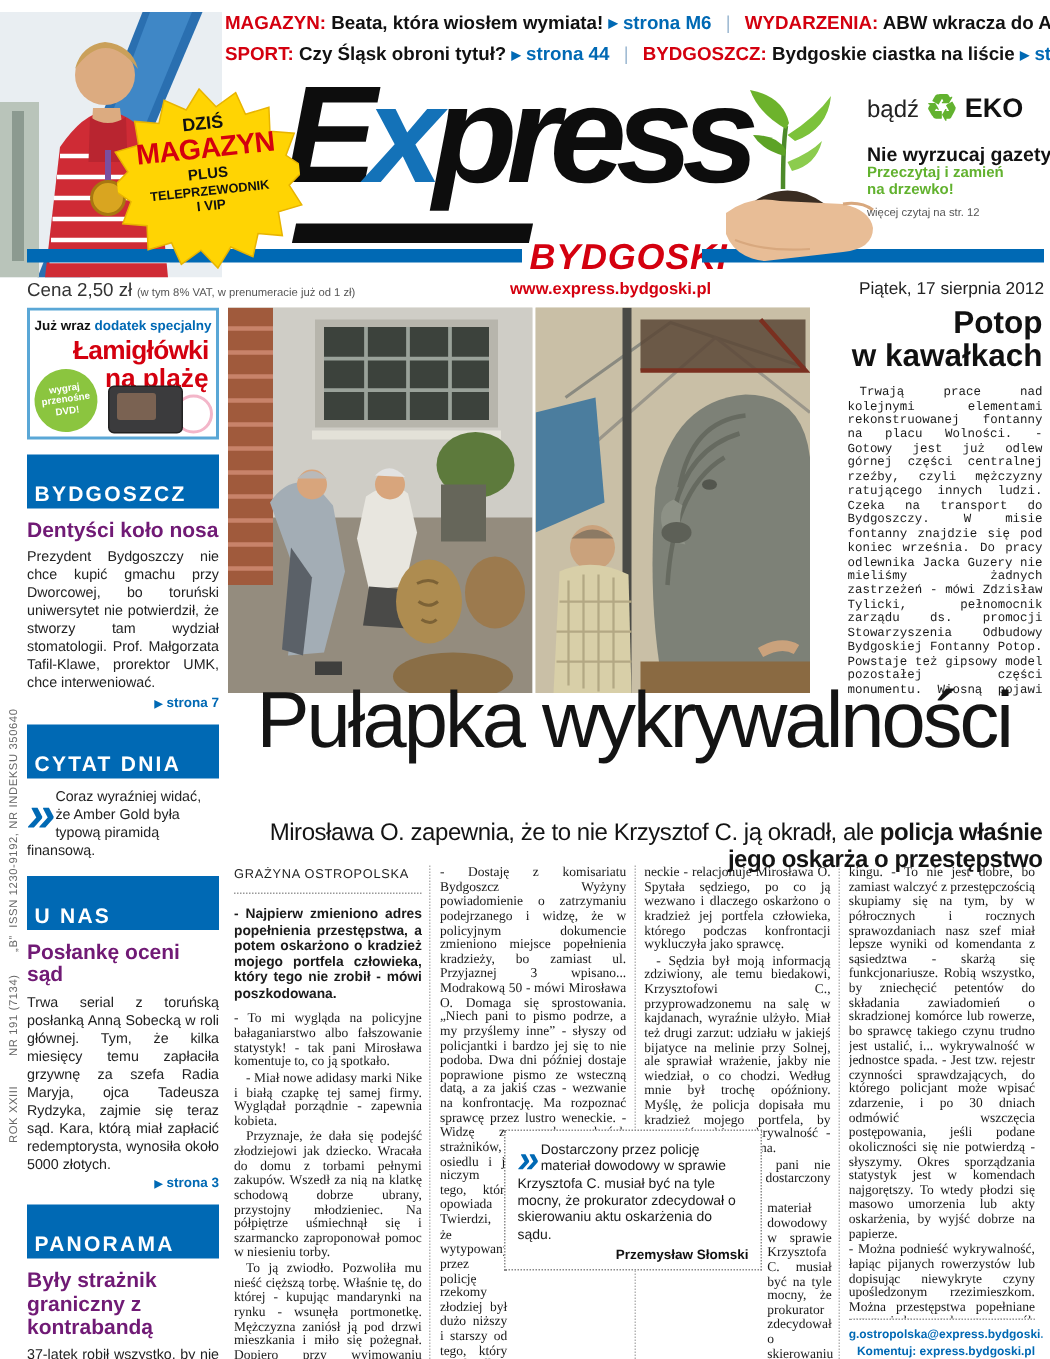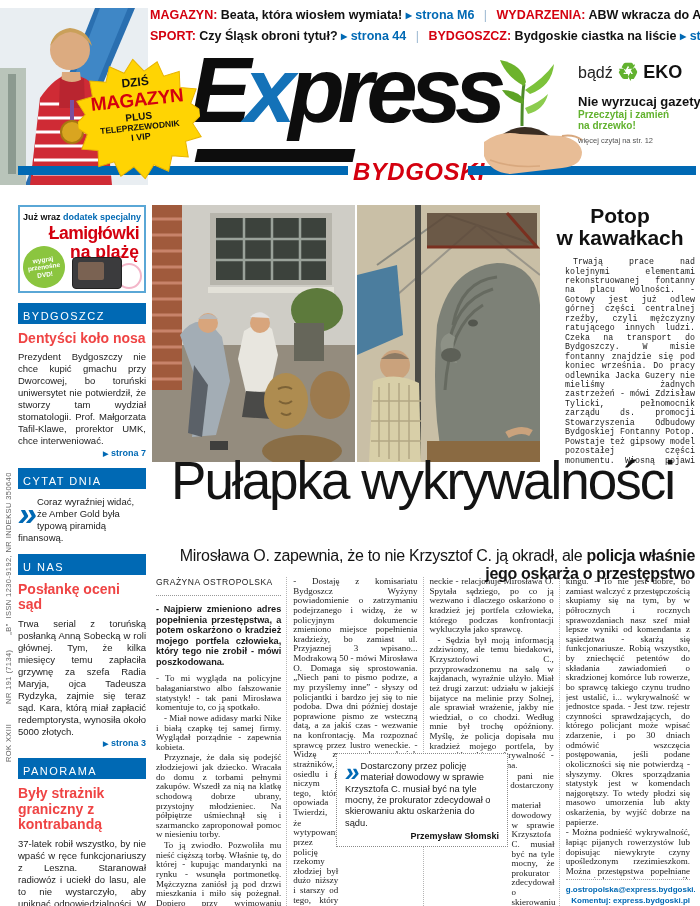--- a/index.html
+++ b/index.html
@@ -60,38 +60,38 @@
   .promo-pre { margin-top:5px; text-align:center; font-size:9px; font-weight:900; color:#111; }
   .promo-pre .blue { color:#0069b4; }
   .promo-t1 { text-align:right; padding-right:5px; font-size:17.5px; font-weight:900; color:#d4000f; margin-top:1px; letter-spacing:-0.5px; }
   .promo-t2 { text-align:right; padding-right:5px; font-size:17.5px; font-weight:900; color:#d4000f; margin-top:-2px; }
   .promo-badge { position:absolute; left:3px; bottom:3px; width:42px; height:42px; border-radius:50%; background:#8bc53f; color:#fff; font-size:6.5px; font-weight:bold; text-align:center; display:flex; align-items:center; justify-content:center; transform:rotate(-8deg); padding:3px; line-height:1.15; }
   .promo-dvd { position:absolute; left:52px; bottom:2px; width:50px; height:32px; background:#3b3b3d; border-radius:4px; border:1px solid #222; }
   .promo-dvd:before { content:""; position:absolute; left:5px; top:4px; width:26px; height:18px; background:#7a6252; border-radius:2px; }
   .promo-ring { position:absolute; right:2px; bottom:2px; width:26px; height:26px; border:2px solid #f3b6c9; border-radius:50%; }
   .promo-ring2 { position:absolute; right:22px; bottom:14px; width:14px; height:14px; border:2px solid #f3b6c9; border-radius:50%; }
 
-  .sec-head { margin-top:10px; background:#0069b4; color:#fff; font-size:11px; font-weight:400; letter-spacing:1.5px; padding:7px 5px 2px; }
-  .sec-title { margin-top:7px; font-size:14px; font-weight:900; color:#ef4444; line-height:1.1; }
+  .sec-head { margin-top:10px; background:#0069b4; color:#fff; font-size:14px; font-weight:700; letter-spacing:1.5px; padding:18px 5px 2px; }
+  .sec-title { margin-top:7px; font-size:14px; font-weight:900; color:#701a75; line-height:1.1; }
   .sec-body { margin-top:5px; font-size:9.5px; line-height:1.26; color:#222; text-align:justify; font-family:"Liberation Sans", sans-serif; }
   .sec-page { text-align:right; font-size:9px; font-weight:bold; color:#0069b4; cursor:pointer; margin-top:1px; }
   .sec-page .tri { font-size:7px; }
 
   .quote-mark { float:left; font-size:34px; line-height:0.8; color:#0069b4; font-weight:900; margin:4px 4px 0 0; font-style:italic; letter-spacing:-4px; }
   .quote-body { margin-top:7px; font-size:9.5px; line-height:1.26; color:#222; }
   .quote-author { margin-top:2px; font-size:9px; color:#222; text-align:right; line-height:1.25; }
   .quote-author b { font-weight:900; }
 
   
   .photo1 { position:absolute; left:152px; top:205px; width:203px; height:257px; background:#cfcdc6; overflow:hidden; }
   .photo2 { position:absolute; left:357px; top:205px; width:183px; height:257px; background:#c9bfa6; overflow:hidden; }
 
   
   .potop { position:absolute; left:545px; top:205px; width:150px; height:260px; overflow:hidden; }
-  .potop-title { text-align:center; font-size:21px; font-weight:900; color:#111; line-height:1.05; }
+  .potop-title { text-align:right; font-size:21px; font-weight:900; color:#111; line-height:1.05; }
   .potop-body { margin-top:8px; font-size:8.3px; line-height:1.14; text-align:justify; color:#1a1a1a; font-family:Liberation Mono, monospace; text-indent:8px;margin-left:20px; }
   .potop-sig { font-size:7.5px; color:#333; }
   .potop-credit { text-align:right; font-size:6.8px; color:#333; letter-spacing:0.3px; margin-top:1px; }
 
   
   .headline { position:absolute; left:150px; top:454px; width:545px; text-align:center; font-size:53px; font-weight:400; color:#141414; letter-spacing:-2px; line-height:1.0; }
   .subhead { position:absolute; left:150px; top:547px; width:545px; text-align:right; font-size:16px; color:#141414; letter-spacing:-0.3px; }
   .subhead b { font-weight:900; }
 
   .columns { position:absolute; left:150px; top:577px; width:545px; height:329px; display:flex; }
@@ -202,20 +202,26 @@
         <span class="eco-recycle">♻</span>
         <span class="eco-eko">EKO</span>
       </div>
       <div class="eco-l1">Nie wyrzucaj gazety</div>
       <div class="eco-l2">Przeczytaj i zamień</div>
       <div class="eco-l3">na drzewko!</div>
       <div class="eco-more">więcej czytaj na str. 12</div>
     </div>
   </div>
 
+  <div class="price-row">
+    <span class="price-main">Cena 2,50 zł</span>
+    <span class="price-note">(w tym 8% VAT, w prenumeracie już od 1 zł)</span>
+    <span class="site">www.express.bydgoski.pl</span>
+    <span class="date">Piątek,  17 sierpnia 2012</span>
+  </div>
 
   <div class="edge-text">ROK XXIII        NR 191 (7134)      „B”  ISSN 1230-9192, NR INDEKSU 350640</div>
 
   <div class="sidebar">
 
     <div class="promo-box">
       <div class="promo-pre"><span>Już wraz </span><span class="blue">dodatek specjalny</span></div>
       <div class="promo-t1">Łamigłówki</div>
       <div class="promo-t2">na plażę</div>
       <div class="promo-ring"></div>

